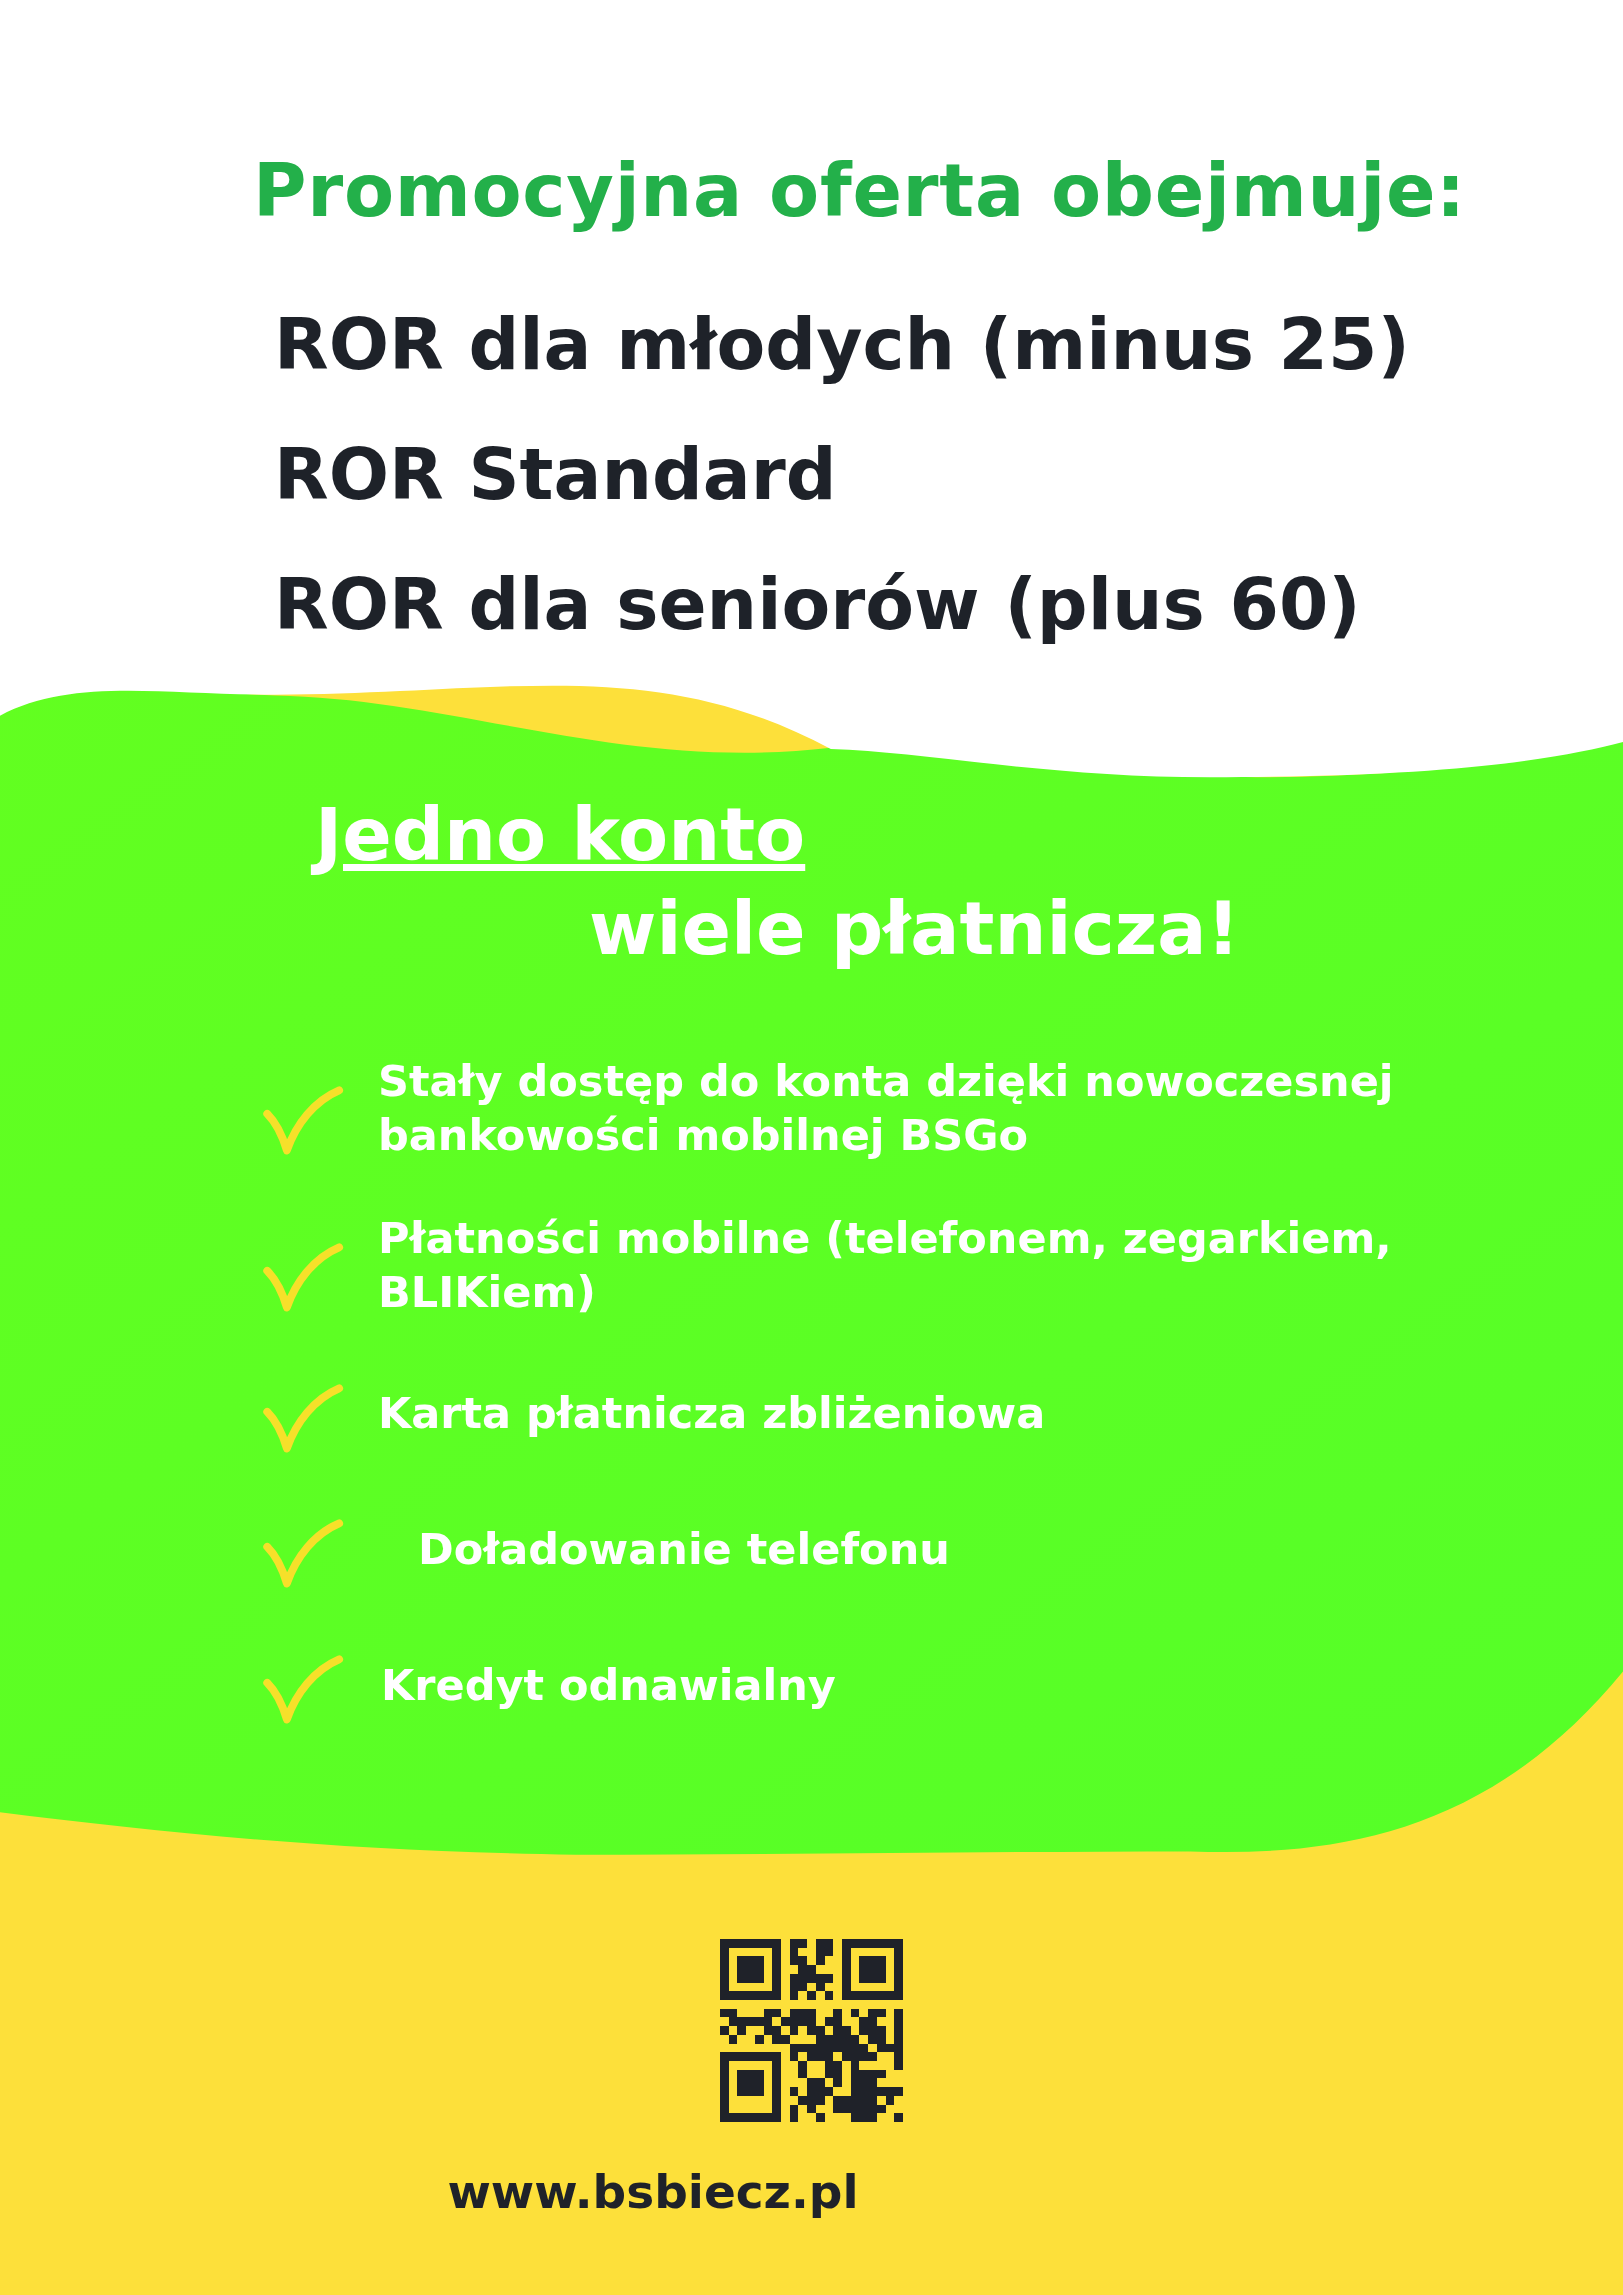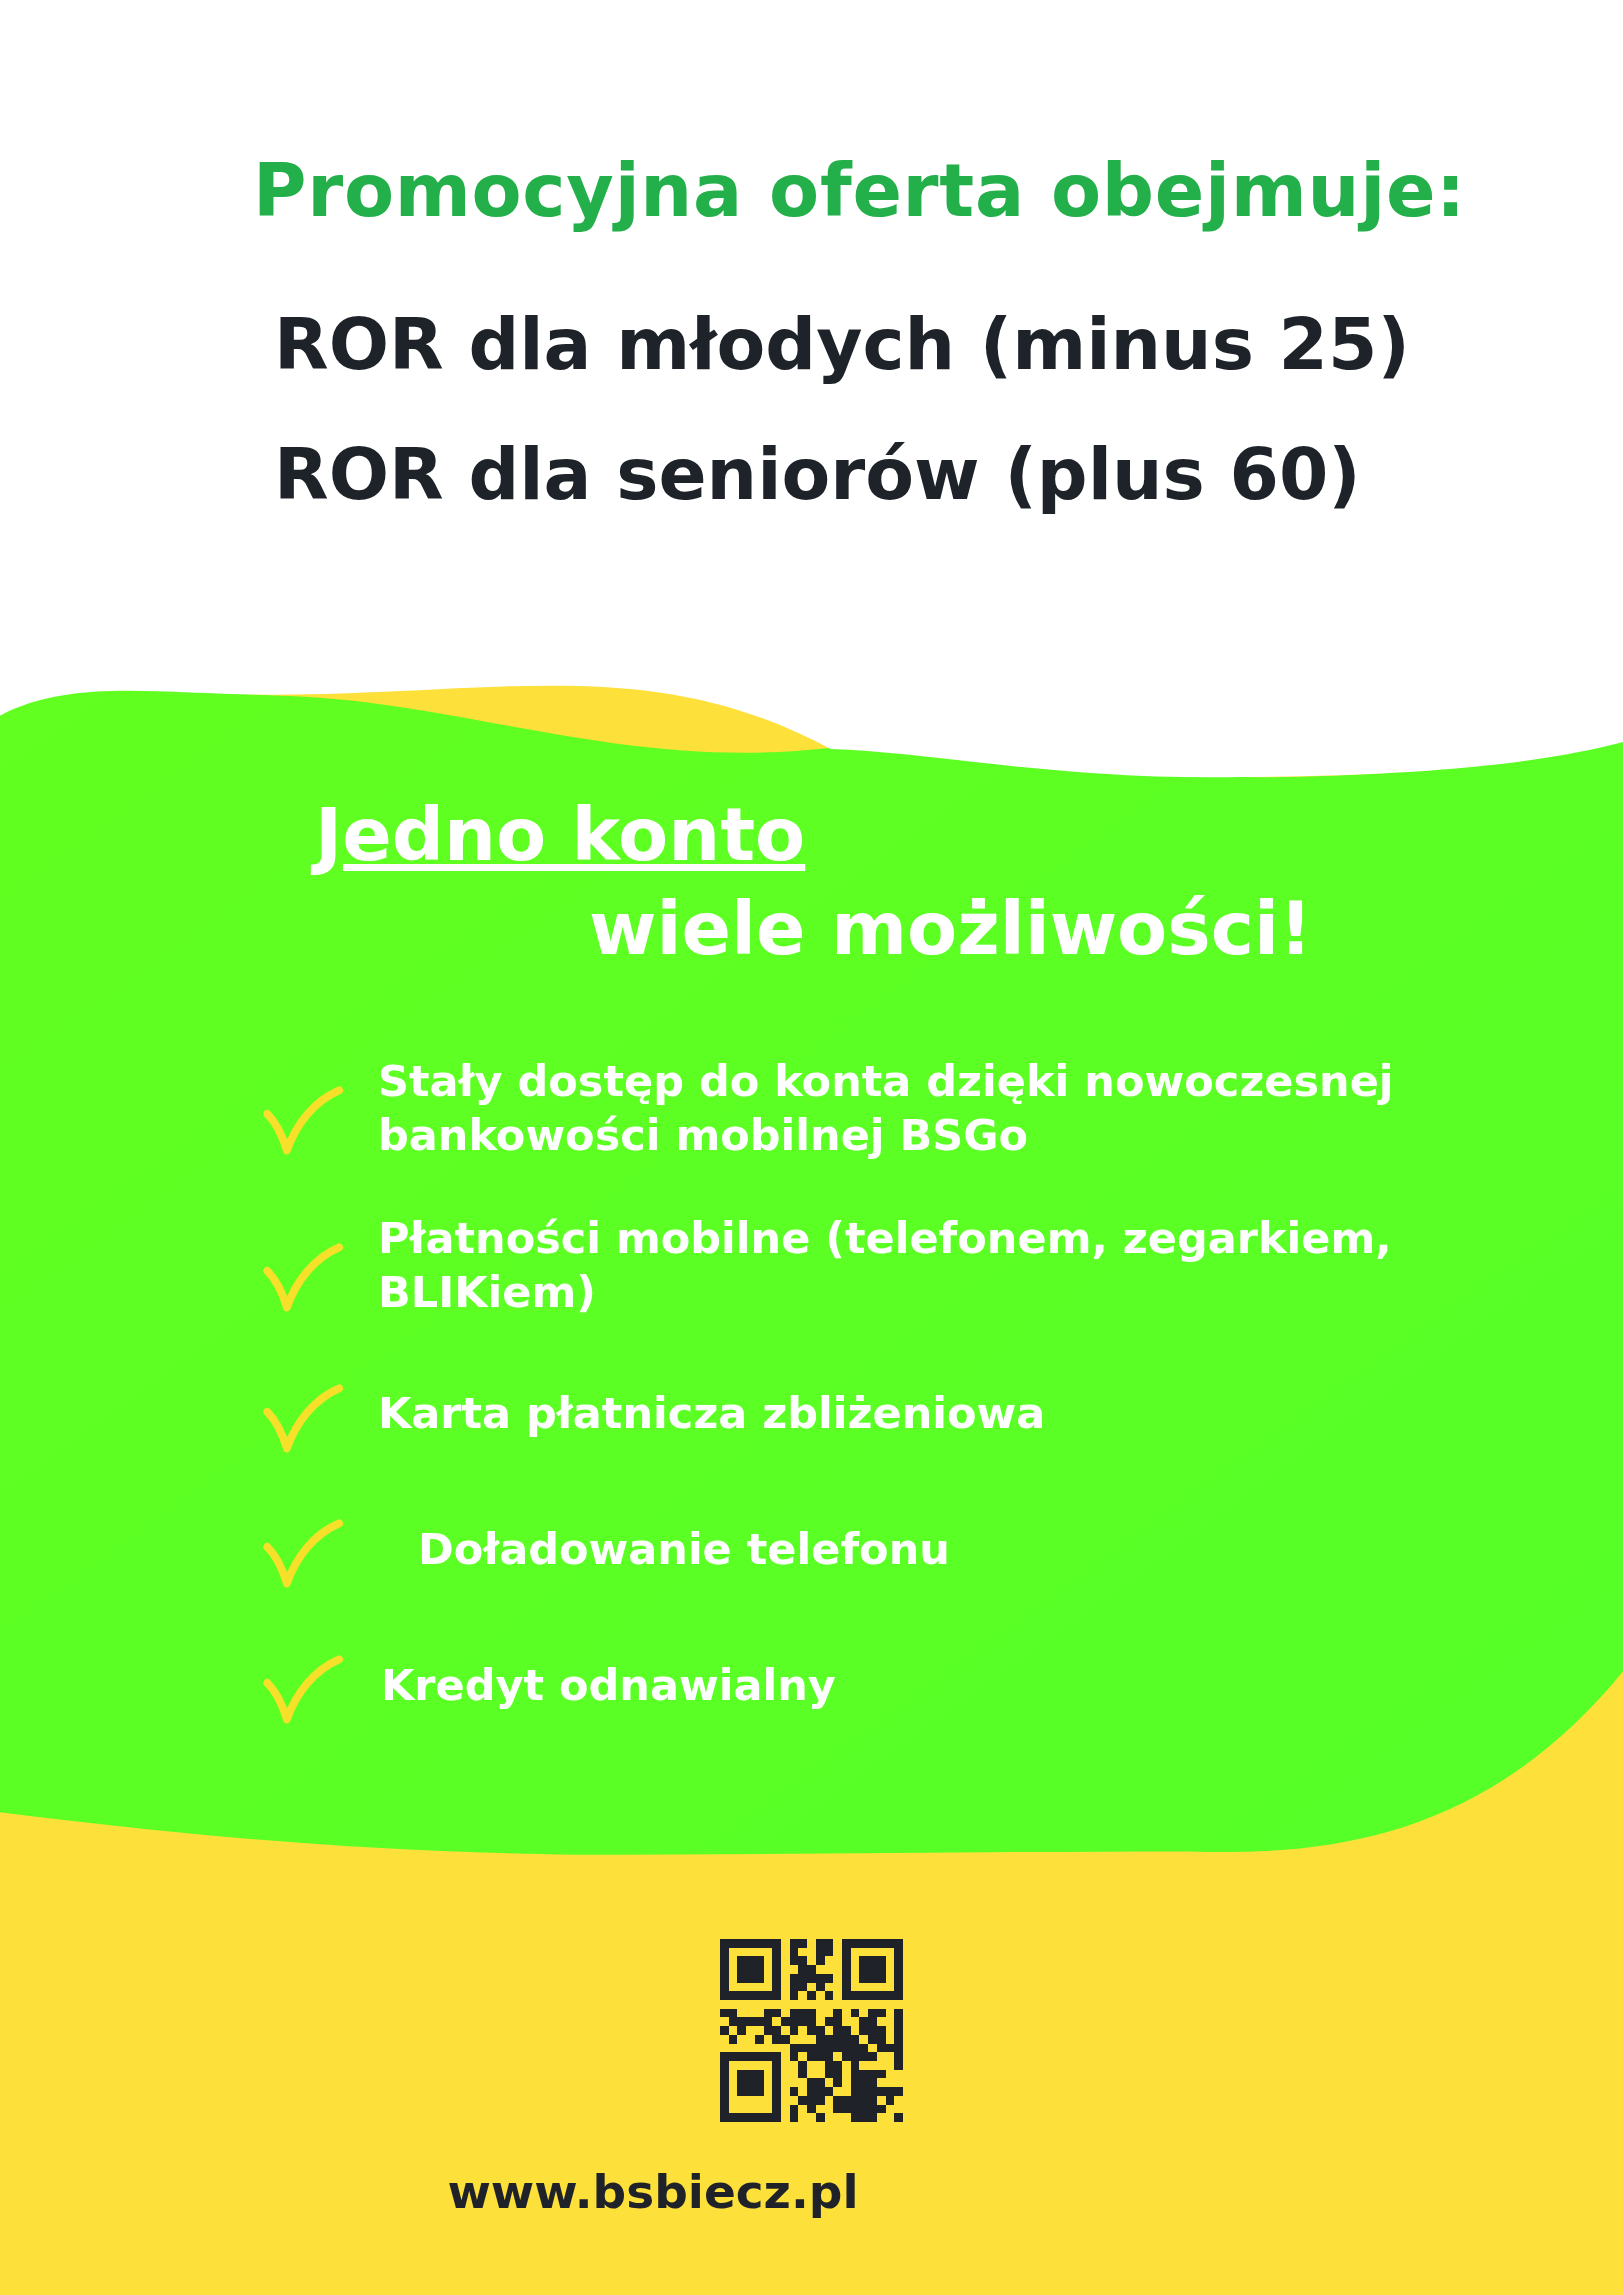--- a/index.html
+++ b/index.html
@@ -54,25 +54,26 @@
 
   <path d="M0,1093 C120,1000 260,1060 420,1063 C700,1068 950,1180 1270,1143 C1600,1155 1780,1188 1920,1188 C2160,1188 2360,1160 2481,1130 L2481,2555 C2280,2800 2050,2838 1820,2830 C1500,2830 1200,2835 880,2835 C520,2830 240,2800 0,2770 Z" fill="url(#limeGrad)"></path>
 
   <path d="M0,0 L2481,0 L2481,1134 C2380,1160 2220,1188 1850,1188 C1600,1188 1420,1150 1270,1145 C1000,1000 780,1060 420,1062 C250,1062 110,1035 0,1094 Z" fill="#ffffff"></path>
 </svg>
 
 <div class="heading">Promocyjna oferta obejmuje:</div>
 
 <div class="offers">
   <div class="offer">ROR dla młodych (minus 25)</div>
+  <div class="offer">ROR Standard</div>
   <div class="offer">ROR dla seniorów (plus 60)</div>
 </div>
 
 <div class="slogan l1">Jedno konto</div>
-<div class="slogan l2">wiele możliwości!</div>
+<div class="slogan l2">wiele płatnicza!</div>
 
 <div class="features">
 
   <div class="feature" style="top:1054px;">
     <svg class="check" style="top:31px;" viewBox="0 0 130 110">
       <path d="M8,44 C22,58 32,80 38,100 C52,60 80,24 118,8" fill="none" stroke="#f6e02a" stroke-width="12" stroke-linecap="round" stroke-linejoin="round"></path>
     </svg>
     <div class="feature-text" style="top:0;">Stały dostęp do konta dzięki nowoczesnej</div>
     <div class="feature-text" style="top:54px;">bankowości mobilnej BSGo</div>
   </div>

